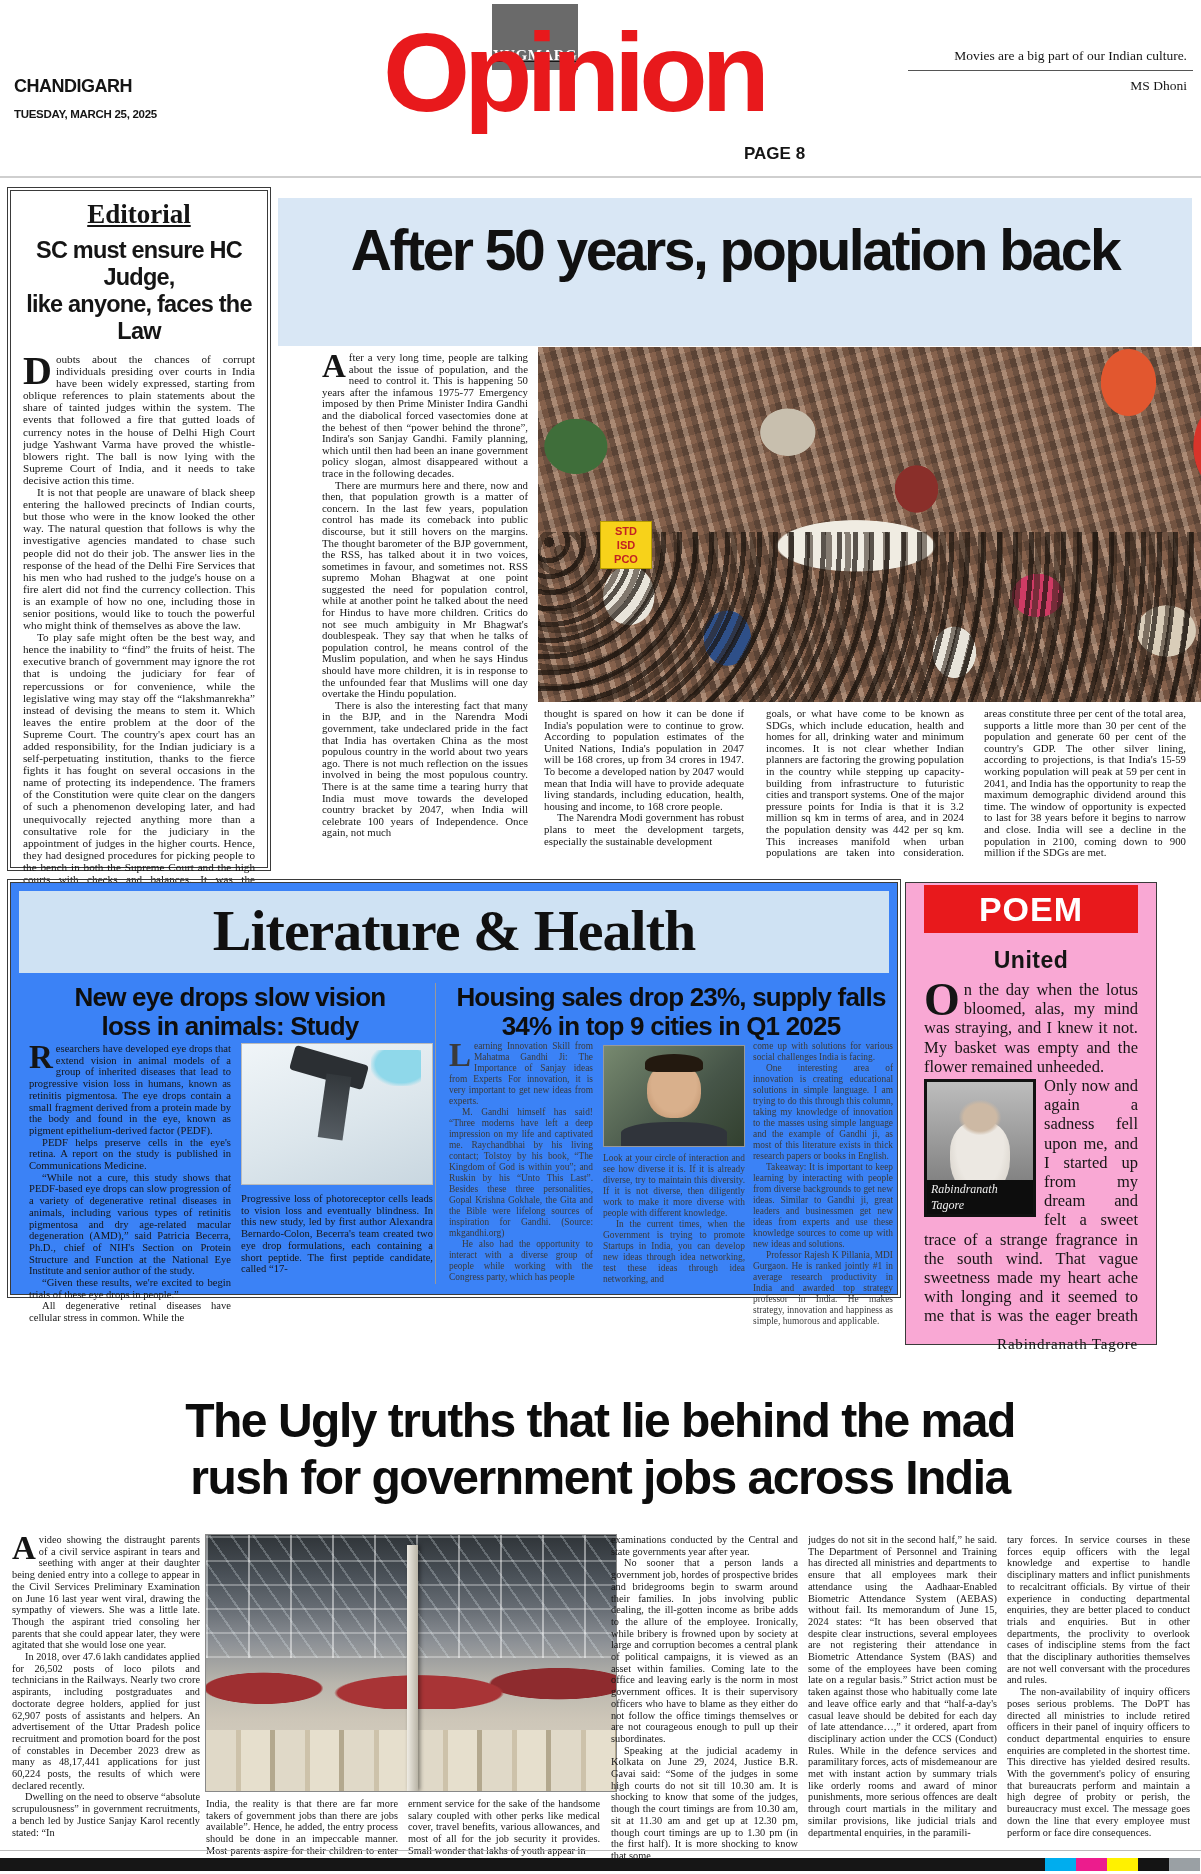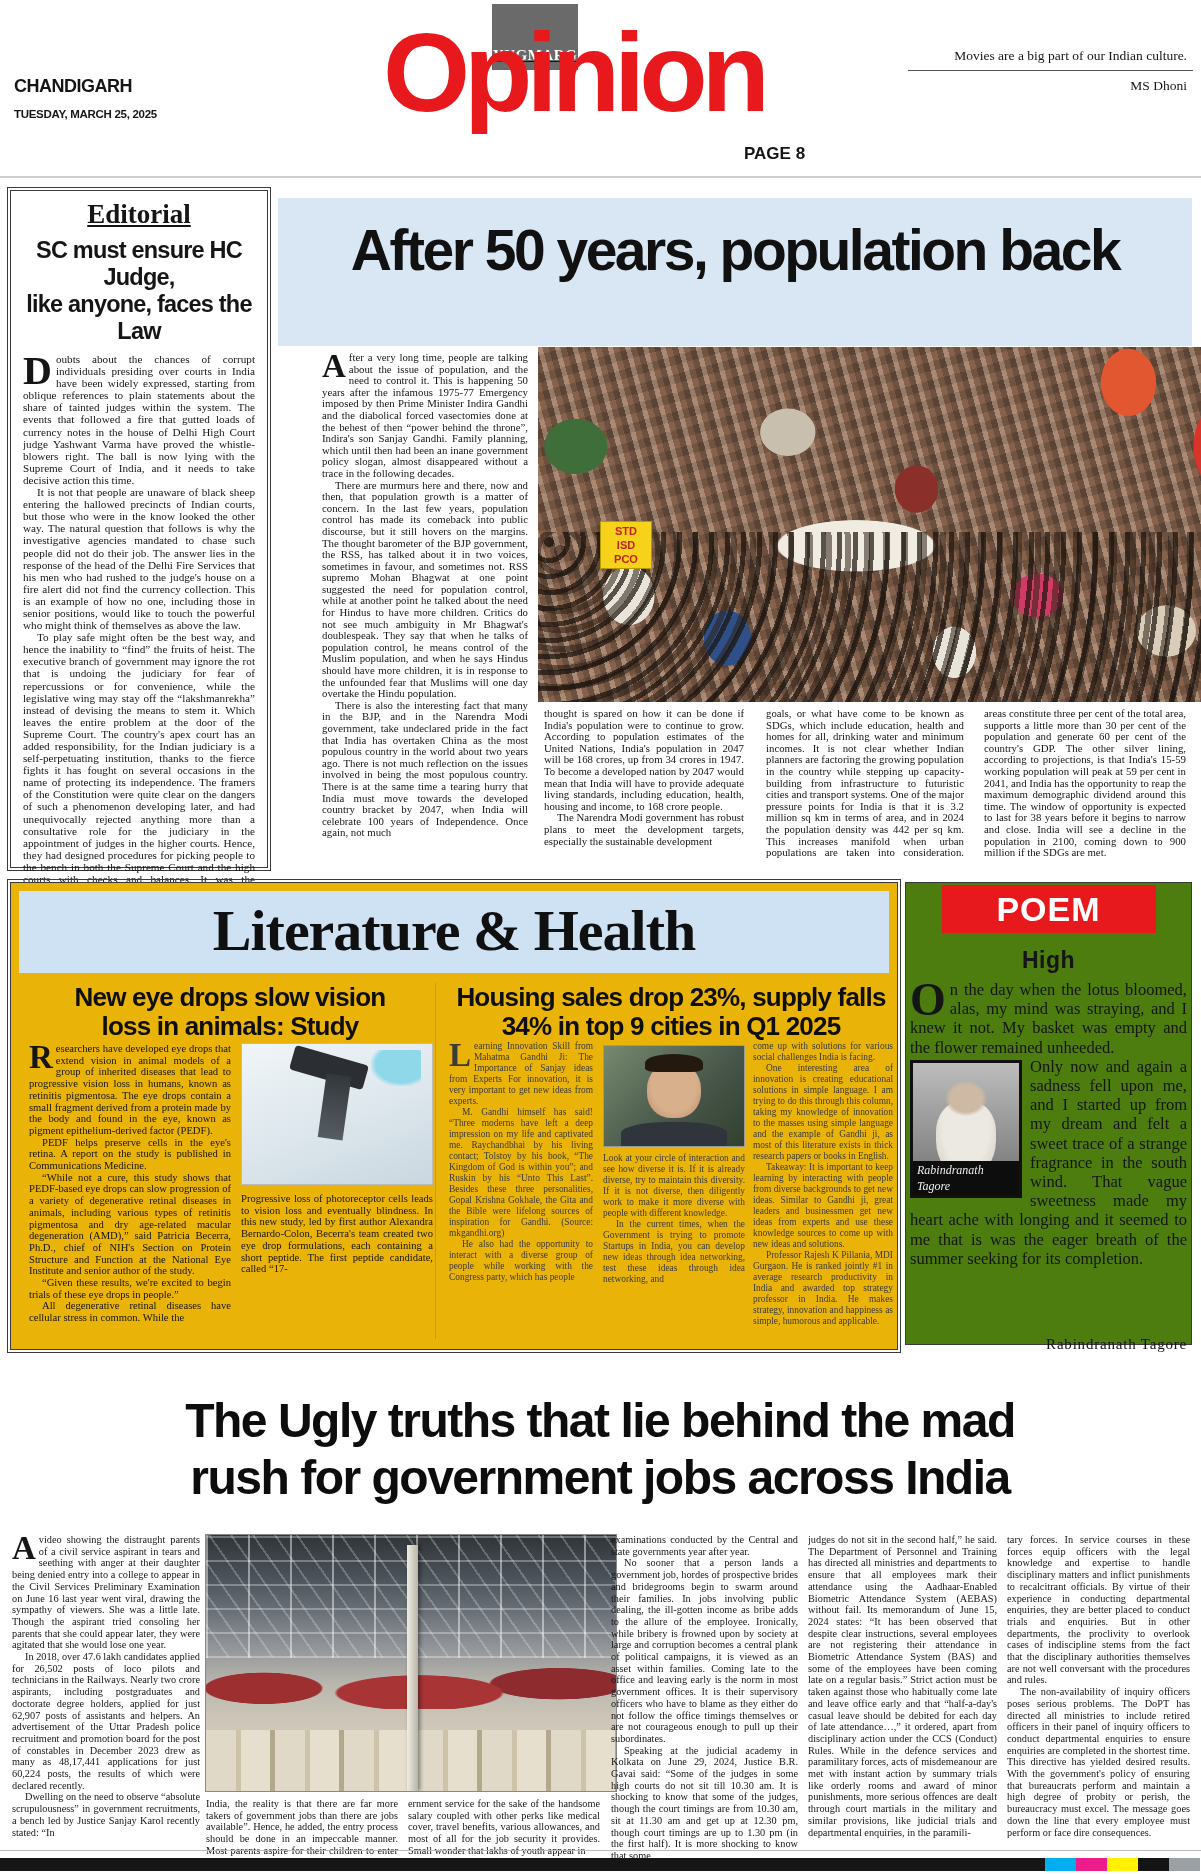--- a/index.html
+++ b/index.html
@@ -73,22 +73,22 @@
   .std-sign { position:absolute; left:62px; top:174px; width:52px; height:48px; z-index:2;
               background:#f7d21a; color:#c32222; font-family:"Liberation Sans",sans-serif;
               font-weight:bold; font-size:11px; line-height:14px; text-align:center;
               padding-top:2px; white-space:pre-line; border:1px solid #b59b00; }
   .pop-col1 { left:322px; top:352px; width:206px; height:506px; }
   .pop-col2 { left:544px; top:708px; width:200px; height:150px; }
   .pop-col3 { left:766px; top:708px; width:198px; height:150px; }
   .pop-col4 { left:984px; top:708px; width:202px; height:150px; }
 
   
-  .lit-box { left:10px; top:882px; width:888px; height:468px; border:1px solid #3a3a3a;
-             outline:1px solid #3a3a3a; outline-offset:2px; background:#eab308; }
+  .lit-box { left:10px; top:882px; width:888px; height:413px; border:1px solid #3a3a3a;
+             outline:1px solid #3a3a3a; outline-offset:2px; background:#3b82f6; }
   .lit-band { position:absolute; left:8px; top:8px; width:870px; height:82px; background:#cfe2f3;
               text-align:center; font-weight:bold; font-size:58px; line-height:80px;
               letter-spacing:-1px; color:#101010; font-family:"Liberation Serif",serif; }
   .art-head { position:absolute; text-align:center; font-weight:bold; font-size:26px;
               line-height:29px; letter-spacing:-0.8px; color:#0e0e0e; }
   .eye-head { left:14px; top:100px; width:410px; }
   .hou-head { left:436px; top:100px; width:448px; }
   .lit-divider { position:absolute; left:424px; top:100px; bottom:10px; width:1px; background:#999; }
   .eye-col1 { left:18px; top:160px; width:202px; height:302px; font-size:10.6px; line-height:11.7px; }
   .micro { position:absolute; left:230px; top:160px; width:192px; height:142px; overflow:hidden;
@@ -108,22 +108,22 @@
               background:radial-gradient(ellipse at 50% 40%, #d9b08c 58%, #b98c67 100%);
               border-radius:48% 48% 44% 44%; }
   .portrait::after { content:""; position:absolute; left:29%; top:8%; width:42%; height:18%;
               background:#23190f; border-radius:50% 50% 20% 20%; }
   .portrait .suit { position:absolute; left:12%; right:12%; bottom:0; height:24%;
               background:#30343b; border-radius:45% 45% 0 0; }
   .hou-col2 { left:592px; top:270px; width:142px; height:194px; }
   .hou-col3 { left:742px; top:158px; width:140px; height:296px; }
 
   
-  .poem-box { left:905px; top:882px; width:287px; height:463px; border:1px solid #3a3a3a;
-              background:#4d7c0f; padding:0 4px; }
+  .poem-box { left:905px; top:882px; width:252px; height:463px; border:1px solid #3a3a3a;
+              background:#f9a8d4; padding:0 18px; }
   .poem-banner { width:214px; height:48px; margin:2px auto 0; background:#e8191c; color:#fff;
               text-align:center; font-weight:bold; font-size:34px; line-height:48px;
               letter-spacing:1px; }
   .poem-title { text-align:center; font-weight:bold; font-size:23px; margin-top:14px;
               letter-spacing:0.5px; }
   .poem-body { margin-top:6px; text-align:justify; font-size:16.5px; line-height:19.2px;
               overflow:hidden; height:348px; }
   .poem-p { margin:0; }
   .poem-body .dcO::first-letter { float:left; font-size:46px; line-height:36px; font-weight:bold;
               padding:2px 4px 0 0; }
@@ -265,21 +265,21 @@
   <div class="col hou-col hou-col3 cont">
       <p class="para">come up with solutions for various social challenges India is facing.</p>
       <p class="para">One interesting area of innovation is creating educational solutions in simple language. I am trying to do this through this column, taking my knowledge of innovation to the masses using simple language and the example of Gandhi ji, as most of this literature exists in thick research papers or books in English.</p>
       <p class="para">Takeaway: It is important to keep learning by interacting with people from diverse backgrounds to get new ideas. Similar to Gandhi ji, great leaders and businessmen get new ideas from experts and use these knowledge sources to come up with new ideas and solutions.</p>
       <p class="para">Professor Rajesh K Pillania, MDI Gurgaon. He is ranked jointly #1 in average research productivity in India and awarded top strategy professor in India. He makes strategy, innovation and happiness as simple, humorous and applicable.</p>
     </div>
 </div>
 
 <div class="abs poem-box">
   <div class="poem-banner sans">POEM</div>
-  <div class="poem-title sans">High</div>
+  <div class="poem-title sans">United</div>
   <div class="poem-body">
     <p class="poem-p dcO">On the day when the lotus bloomed, alas, my mind was straying, and I knew it not. My basket was empty and the flower remained unheeded.</p>
     <div class="tagore">
       <div class="tagore-cap">Rabindranath Tagore</div>
     </div>
     <p class="poem-p">Only now and again a sadness fell upon me, and I started up from my dream and felt a sweet trace of a strange fragrance in the south wind.  That vague sweetness made my heart ache with longing and it seemed to me that is was the eager breath of the summer seeking for its completion.</p>
   </div>
   <div class="poem-author">Rabindranath Tagore</div>
 </div>
 

